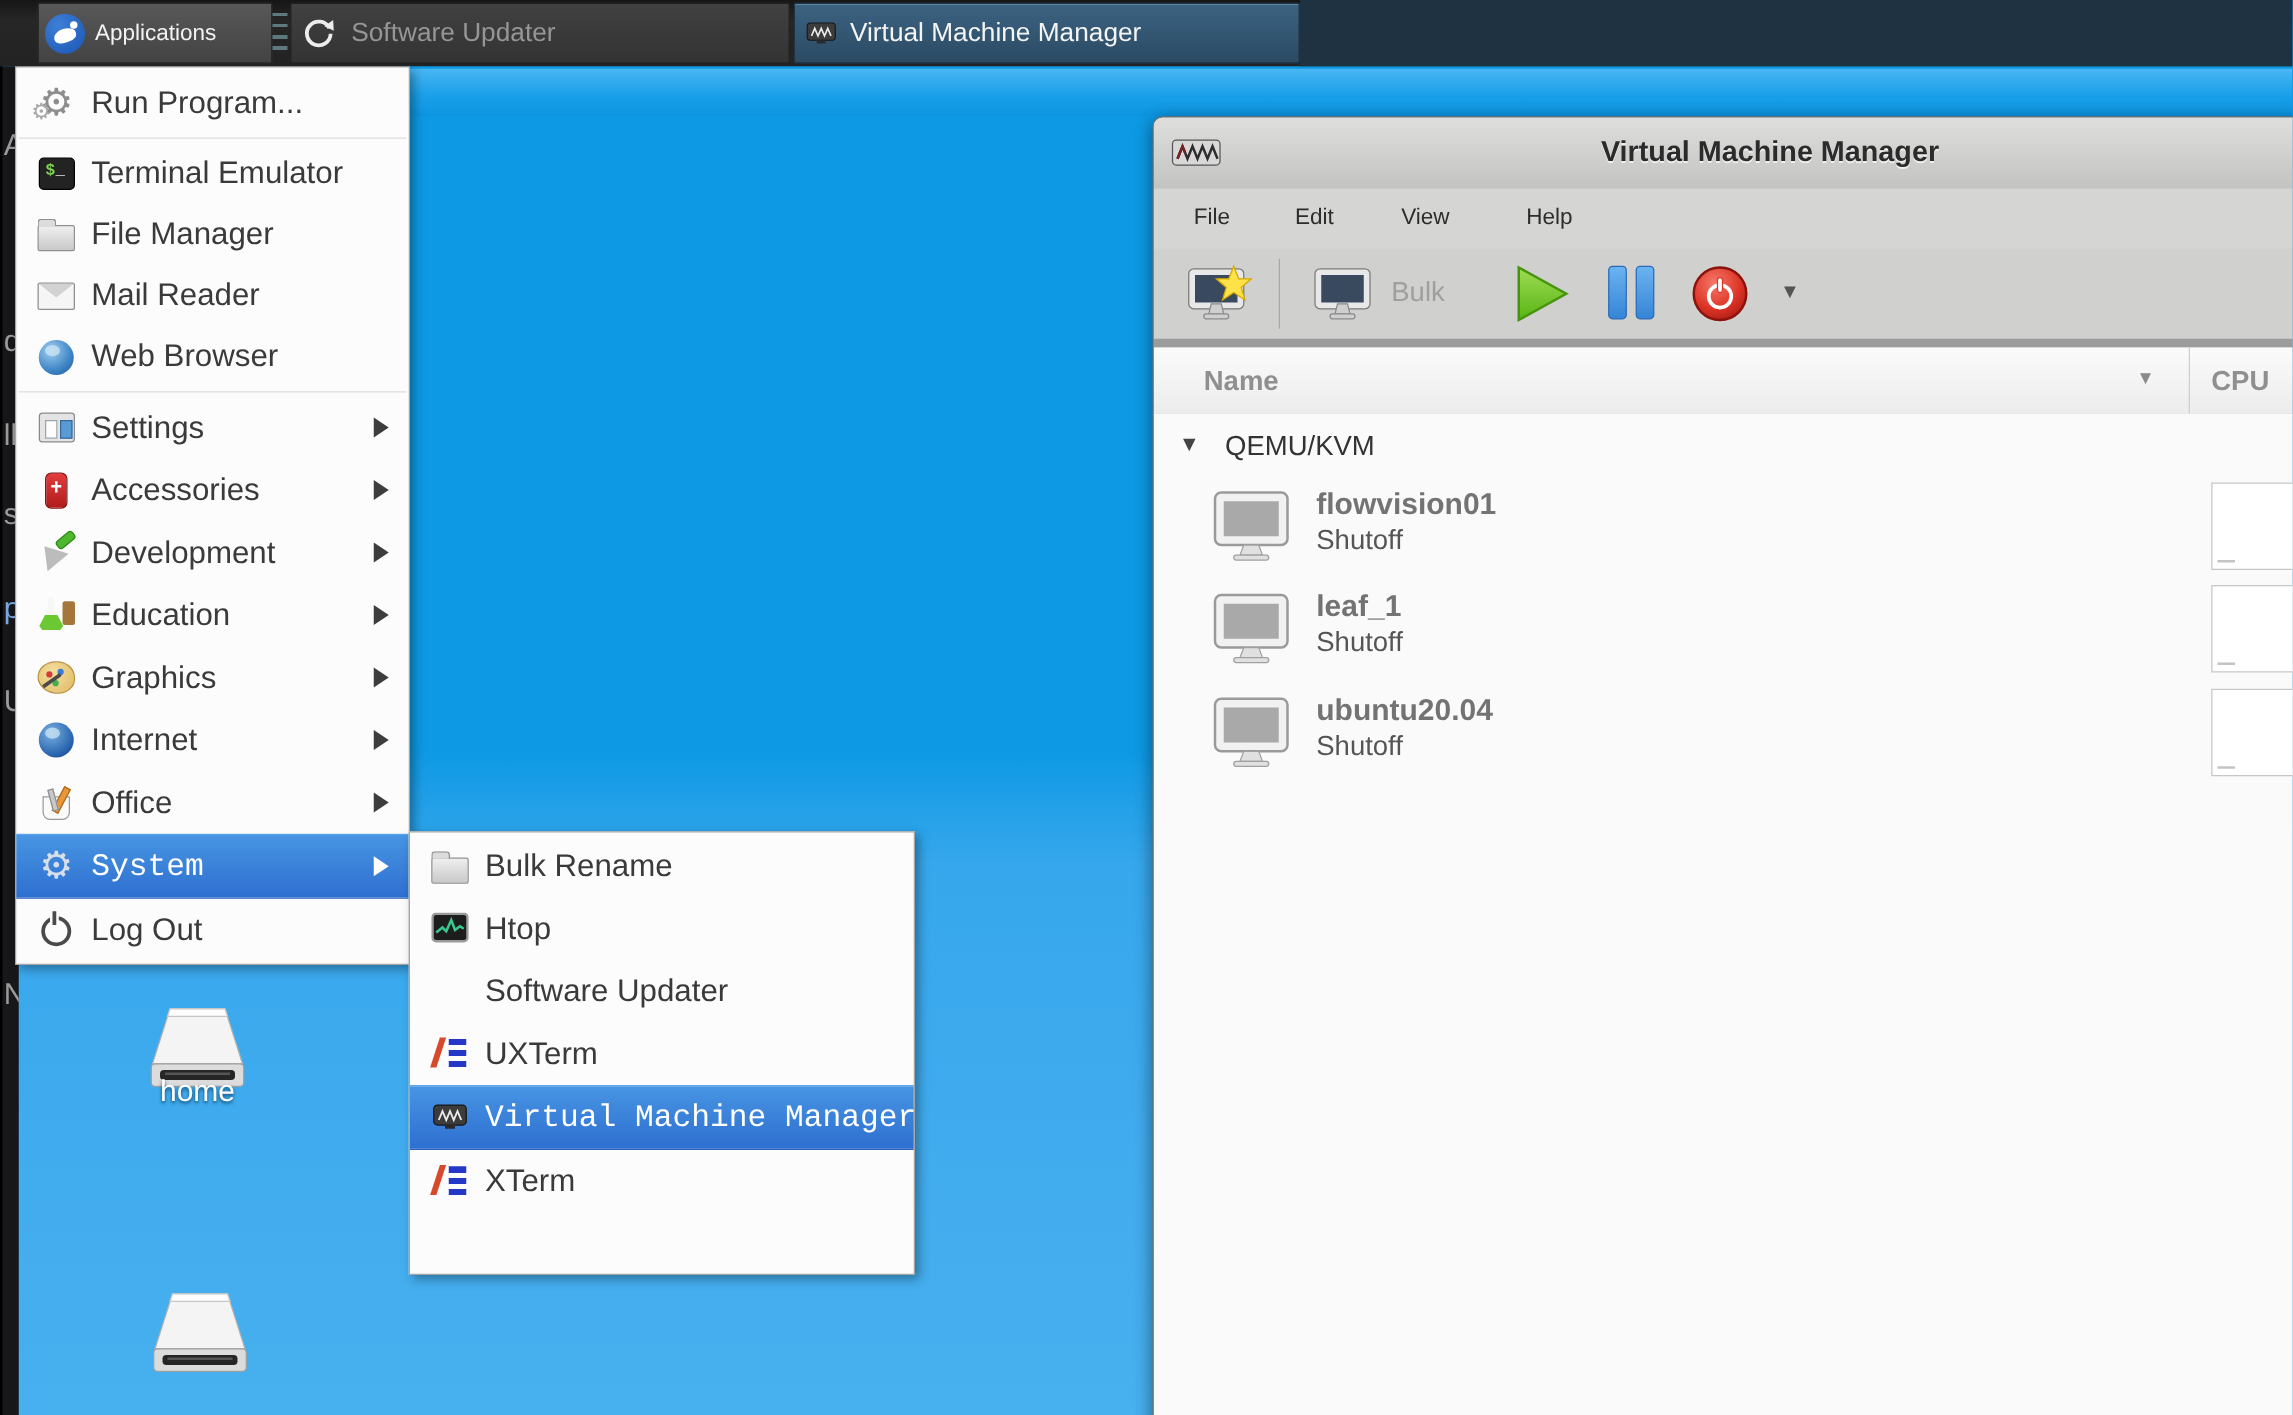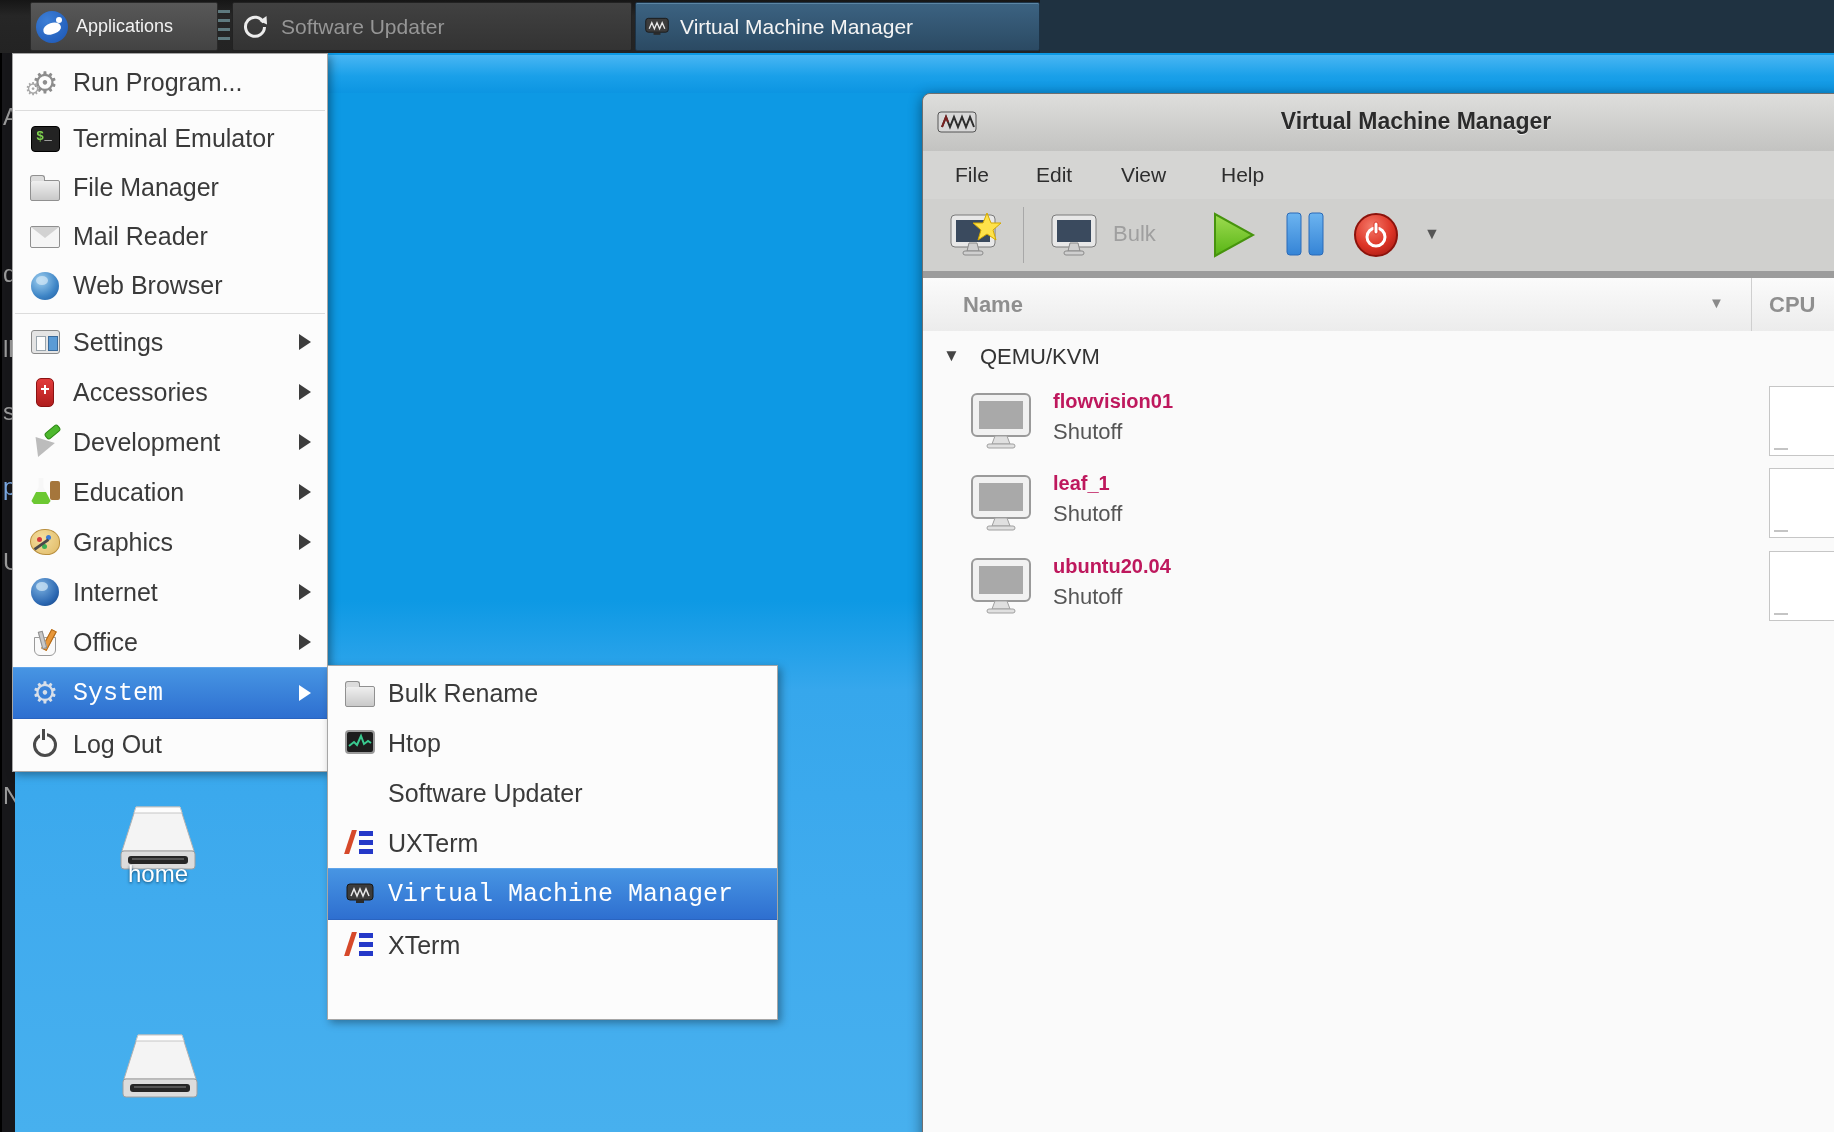--- a/index.html
+++ b/index.html
@@ -37,21 +37,21 @@
     border:1px solid #1d3346;box-shadow:inset 0 1px 0 #5b86a5;}
   .task-label{font-size:21px;}
   .task1 .task-label{color:#969696;}
   .task2 .task-label{color:#f4f4f4;}
   .refresh-ico{margin:0 12px 0 8px;}
   .task-ico{margin:0 10px 0 8px;}
   
   .gmenu{position:absolute;background:#fcfcfc;border:1px solid #a6a6a6;
     box-shadow:3px 3px 8px rgba(0,0,0,.35);z-index:20;box-sizing:border-box;}
   .main-menu{left:12px;top:53px;width:316px;height:719px;padding-top:4px;}
-  .sub-menu{left:327px;top:665px;width:451px;height:355px;padding-top:2px;}
+  .sub-menu{left:327px;top:665px;width:405px;height:355px;padding-top:2px;}
   .mi{height:49px;display:flex;align-items:center;position:relative;cursor:default;}
   .mi.h50{height:50px;}
   .smi{height:50px;display:flex;align-items:center;position:relative;}
   .msep{height:1px;background:#dcdcdc;margin:3px 2px;}
   .mlabel{font-size:25px;color:#3a3a3a;white-space:nowrap;}
   .sel{background:linear-gradient(180deg,#4795e3,#2e6fd0);border-top:1px solid #5fa4ea;border-bottom:1px solid #2a64c0;}
   .sel .mlabel{color:#fff;font-family:Liberation Mono, monospace;}
   .arrow{position:absolute;right:16px;top:50%;margin-top:-8px;width:0;height:0;
     border-left:12px solid #3d3d3d;border-top:8px solid transparent;border-bottom:8px solid transparent;}
   .sel .arrow{border-left-color:#fff;}
@@ -121,40 +121,40 @@
   
   .vmm{position:absolute;left:922px;top:93px;width:920px;height:1060px;z-index:10;
     background:#d3d3d1;border:1px solid #6f6f6f;border-radius:8px 8px 0 0;box-sizing:border-box;
     box-shadow:0 3px 14px rgba(0,0,0,.45);overflow:hidden;}
   .titlebar{position:absolute;left:0;right:0;top:0;height:57px;
     background:linear-gradient(180deg,#dededc,#c3c3c1);border-bottom:1px solid #aeaeae;border-radius:7px 7px 0 0;}
   .title-ico{position:absolute;left:13px;top:15px;}
   .title-text{position:absolute;left:493px;top:14px;transform:translateX(-50%);
     font-size:23px;font-weight:bold;color:#2b2b2b;white-space:nowrap;text-shadow:0 1px 0 #eee;}
   .menubar{position:absolute;left:0;right:0;top:57px;height:48px;background:#d5d5d3;}
-  .mb-item{position:absolute;top:10px;font-size:21px;color:#2d2d2d;padding:2px 6px;}
+  .mb-item{position:absolute;top:10px;font-size:18px;color:#2d2d2d;padding:2px 6px;}
   .toolbar{position:absolute;left:0;right:0;top:105px;height:72px;background:#d0d0ce;}
   .tb-strip{position:absolute;left:0;right:0;top:177px;height:7px;background:#9c9c9c;}
   .tb-ico{position:absolute;top:12px;}
   .tb-sep{position:absolute;left:100px;top:8px;height:56px;width:1px;background:#a8a8a8;}
   .open-label{position:absolute;left:190px;top:22px;font-size:22px;color:#9f9f9f;}
   .tb-caret{position:absolute;left:501px;top:26px;font-size:16px;color:#555;}
   .hdr{position:absolute;left:0;right:0;top:184px;height:53px;
     background:linear-gradient(180deg,#fbfbfb,#ececec);border-bottom:1px solid #cfcfcf;}
   .hdr-name{position:absolute;left:40px;top:0;height:53px;line-height:53px;font-size:22px;font-weight:bold;color:#8f8f8f;}
   .hdr-sort{position:absolute;left:786px;top:16px;font-size:15px;color:#8a8a8a;}
   .hdr-div{position:absolute;left:828px;top:0;height:53px;width:1px;background:#cfcfcf;}
   .hdr-cpu{position:absolute;left:846px;top:0;height:53px;line-height:53px;font-size:22px;font-weight:bold;color:#8f8f8f;}
   .tree{position:absolute;left:0;right:0;top:237px;bottom:0;background:#fafafa;}
   .qemu-row{position:absolute;left:0;top:10px;height:36px;width:100%;}
   .expander{position:absolute;left:20px;top:5px;font-size:17px;color:#444;}
   .qemu-label{position:absolute;left:57px;top:3px;font-size:22px;color:#333;}
   .vm-row{position:absolute;left:0;height:75px;width:100%;}
   .vm-ico{position:absolute;left:46px;top:5px;}
-  .vm-name{position:absolute;left:130px;top:4px;font-size:20px;font-weight:bold;color:#be185d;}
+  .vm-name{position:absolute;left:130px;top:4px;font-size:24px;font-weight:bold;color:#737373;}
   .vm-status{position:absolute;left:130px;top:33px;font-size:22px;color:#555;}
   .cpu-box{position:absolute;left:846px;width:86px;height:70px;background:#fff;border:1px solid #c6c6c6;box-sizing:border-box;}
   .cpu-base{position:absolute;left:4px;bottom:5px;width:14px;height:2px;background:#c4c4c4;}
 </style>
 </head>
 <body>
 
 <div class="desktop">
   <div class="gloss-band"></div>
 </div>

